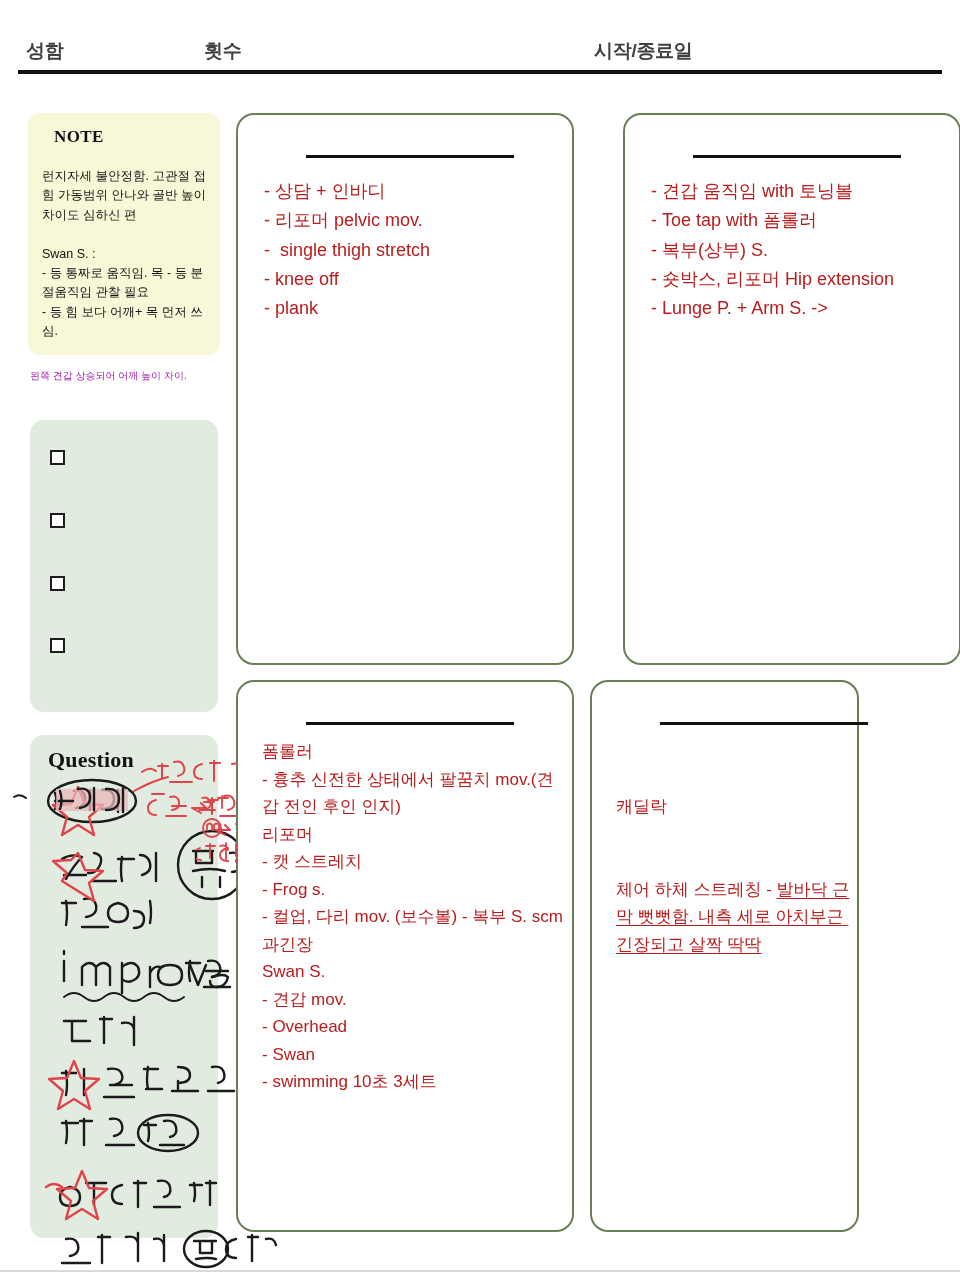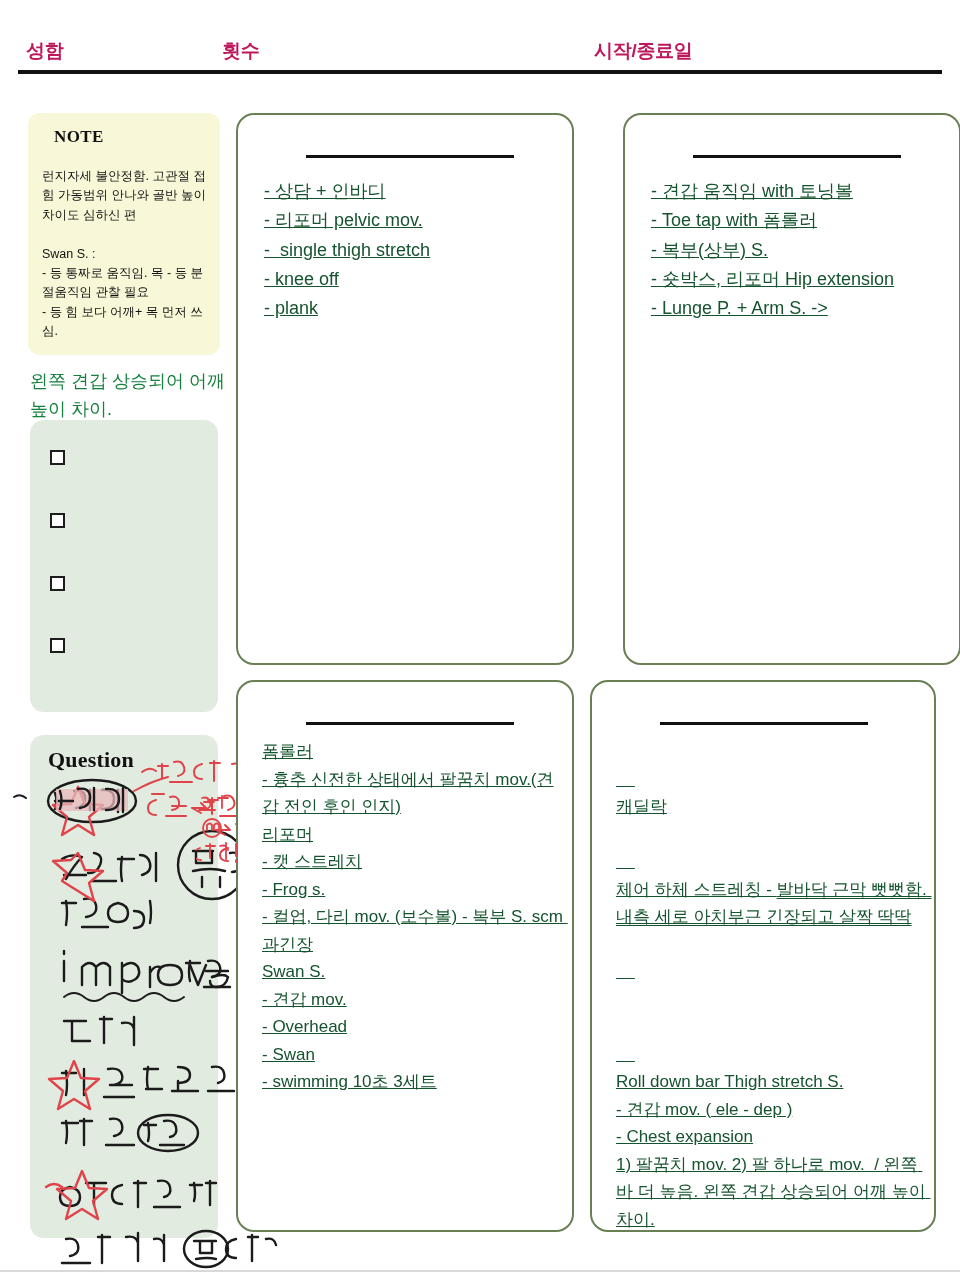--- a/index.html
+++ b/index.html
@@ -21,25 +21,25 @@
     position: absolute;
     left: 0; top: 0;
     width: 960px;
     height: 80px;
   }
   .header-label {
     position: absolute;
     top: 38px;
     font-size: 19px;
     font-weight: bold;
-    color: #be185d;
+    color: #404040;
     letter-spacing: -0.3px;
   }
   .hl-name   { left: 26px; }
-  .hl-count  { left: 222px; }
+  .hl-count  { left: 204px; }
   .hl-dates  { left: 594px; }
   .header-rule {
     position: absolute;
     left: 18px;
     top: 70px;
     width: 924px;
     height: 4px;
     background: #111111;
   }
   .footer-rule {
@@ -75,24 +75,24 @@
     white-space: pre-wrap;
     color: #111;
     margin-top: 20px;
   }
 
   .note-overflow {
     position: absolute;
     left: 30px;
     top: 368px;
     width: 196px;
-    font-size: 18px;
+    font-size: 10px;
     line-height: 1.55;
     white-space: pre-wrap;
-    color: #15803d;
+    color: #a21caf;
   }
 
   .check-card {
     position: absolute;
     left: 30px;
     top: 420px;
     width: 188px;
     height: 292px;
     background: #e2ebe0;
     border-radius: 14px;
@@ -145,40 +145,39 @@
   .card {
     position: absolute;
     background: #ffffff;
     border: 2px solid #6b7f55;
     border-radius: 18px;
     box-sizing: border-box;
   }
   .card-top-left     { left: 236px; top: 113px; width: 338px; height: 552px; }
   .card-top-right    { left: 590px; top: 113px; width: 338px; height: 552px; margin-left: 33px; }
   .card-bottom-left  { left: 236px; top: 680px; width: 338px; height: 552px; }
-  .card-bottom-right { left: 590px; top: 680px; width: 346px; height: 552px; }
+  .card-bottom-right { left: 590px; top: 680px; width: 269px; height: 552px; }
 
   .card-rule {
     position: absolute;
     left: 68px;
     top: 40px;
     width: 208px;
     height: 3px;
     background: #111111;
   }
   .card-text {
     position: absolute;
     left: 26px;
     right: 2px;
     top: 62px;
     font-size: 18px;
     line-height: 1.63;
     white-space: pre-wrap;
-    color: #14532d;
-    text-decoration: underline;
+    color: #b91c1c;
   }
   .card-text.smaller {
     font-size: 17px;
     line-height: 1.62;
     top: 56px;
     left: 24px;
   }
   .u { text-decoration: underline; text-underline-offset: 3px; }
 
   
@@ -373,24 +372,20 @@
 - Swan
 - swimming 10초 3세트</div>
 </div>
 
 <div class="card card-bottom-right">
   <div class="card-rule"></div>
   <div class="card-text smaller">
     <div>캐딜락</div>
     <div><span>체어 하체 스트레칭 - </span><span class="u">발바닥 근막 뻣뻣함. 내측 세로 아치부근 긴장되고 살짝 딱딱</span></div>
     <div style="height:1.6em"></div>
-    <div style="white-space:pre-wrap">Roll down bar Thigh stretch S.
-- 견갑 mov. ( ele - dep )
-- Chest expansion
-1) 팔꿈치 mov. 2) 팔 하나로 mov.  / 왼쪽 바 더 높음. 왼쪽 견갑 상승되어 어깨 높이 차이.</div>
     
     
   </div>
 </div>
 
 <div class="red-overlap">
   <svg width="70" height="80" viewBox="0 0 70 80" xmlns="http://www.w3.org/2000/svg" fill="none" stroke="#e0434a" stroke-width="1.8" stroke-linecap="round" stroke-linejoin="round">
     <path d="M6 8 q6 -2 8 4 q2 6 -5 7 M3 20 h16 M8 12 h10"></path>
     <path d="M26 6 v12 M22 8 h10"></path>
     <circle cx="16" cy="38" r="9"></circle>

